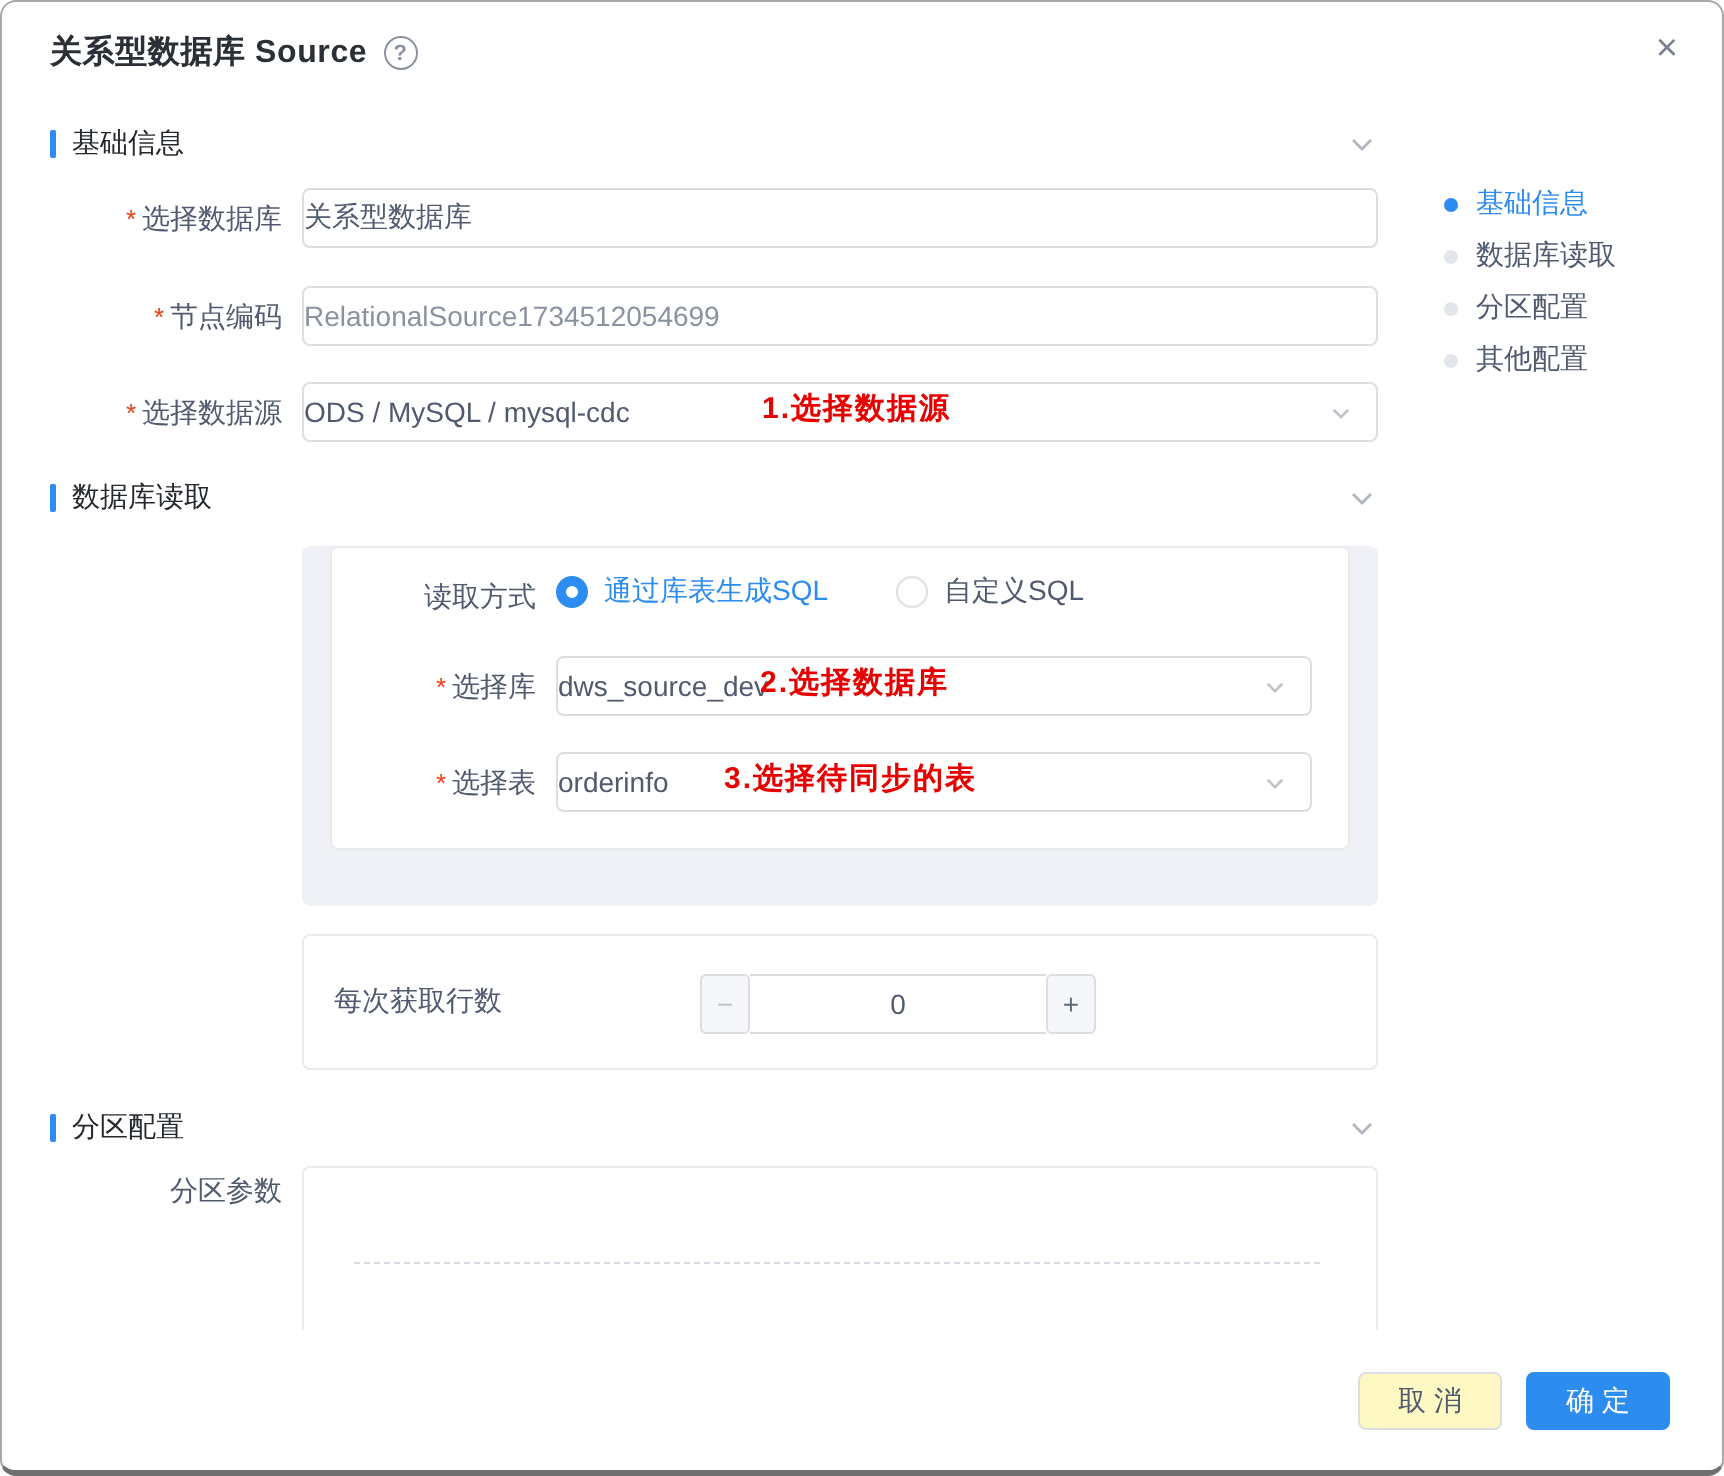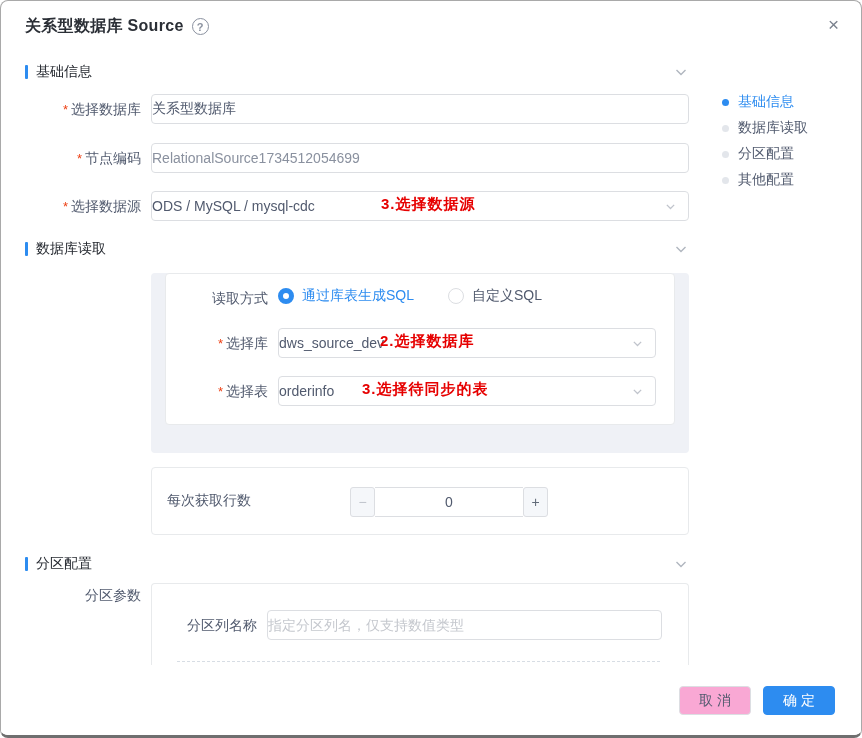--- a/index.html
+++ b/index.html
@@ -84,21 +84,21 @@
   .dot { width:7px; height:7px; border-radius:50%; background:#e3e6eb; margin-right:9px; flex:none; }
   .nav-item.active .dot { background:#2d8cf0; }
   .nav-item.active .nav-lbl { color:#2d8cf0; }
   .nav-lbl { color:#515a6e; }
 
   
   .footer { position:absolute; left:0; right:0; bottom:0; height:70px; padding:21px 26px 0 0;
             display:flex; justify-content:flex-end; gap:12px; background:#fff; }
   .btn { height:29px; padding:0 15px; border-radius:4px; font-size:14px; letter-spacing:4px; text-indent:4px;
          cursor:pointer; font-family:"Liberation Sans","DejaVu Sans",sans-serif; }
-  .btn-cancel { background:#f9a8d4; border:1px solid #dcdee2; color:#515a6e; }
+  .btn-cancel { background:#fef9c3; border:1px solid #dcdee2; color:#515a6e; }
   .btn-ok { background:#2d8cf0; border:1px solid #2d8cf0; color:#fff; }
 </style>
 </head>
 <body>
 
 <div class="dialog">
 
   <div class="hdr">
     <span class="hdr-title">关系型数据库 Source</span>
     <span class="help">?</span>
@@ -130,21 +130,21 @@
         <input class="input gray" value="RelationalSource1734512054699" style="">
       </div>
     </div>
 
     <div class="row m17">
       <div class="lbl"><span class="req">*</span><span>选择数据源</span></div>
       <div class="ctrl">
         <div class="selectbox">
           <span>ODS / MySQL / mysql-cdc</span>
         </div>
-        <span class="anno" style="left:230px">3.选择数据源</span>
+        <span class="anno" style="left:230px">1.选择数据源</span>
         <span class="sel-chev">
           <svg width="13" height="13" viewBox="0 0 16 16">
               <path d="M3.5 6l4.5 4.5L12.5 6" fill="none" stroke="#c0c4cc" stroke-width="1.6"></path>
             </svg>
         </span>
       </div>
     </div>
 
     <div class="sec-hdr m17">
       <span class="sec-bar"></span>
@@ -218,24 +218,20 @@
       <span class="sec-chev">
         <svg width="16" height="16" viewBox="0 0 16 16">
             <path d="M3.5 6l4.5 4.5L12.5 6" fill="none" stroke="#b0b6bf" stroke-width="1.4"></path>
           </svg>
       </span>
     </div>
 
     <div class="part-row m9">
       <div class="part-lbl">分区参数</div>
       <div class="part-panel">
-        <div class="part-inner">
-          <span class="part-field-lbl">分区列名称</span>
-          <input class="input part-input" placeholder="指定分区列名，仅支持数值类型" style="">
-        </div>
         <div class="dashed"></div>
       </div>
     </div>
 
   </div>
 
   <div class="nav">
     <div class="nav-item active">
       <span class="dot"></span>
       <span class="nav-lbl">基础信息</span>

